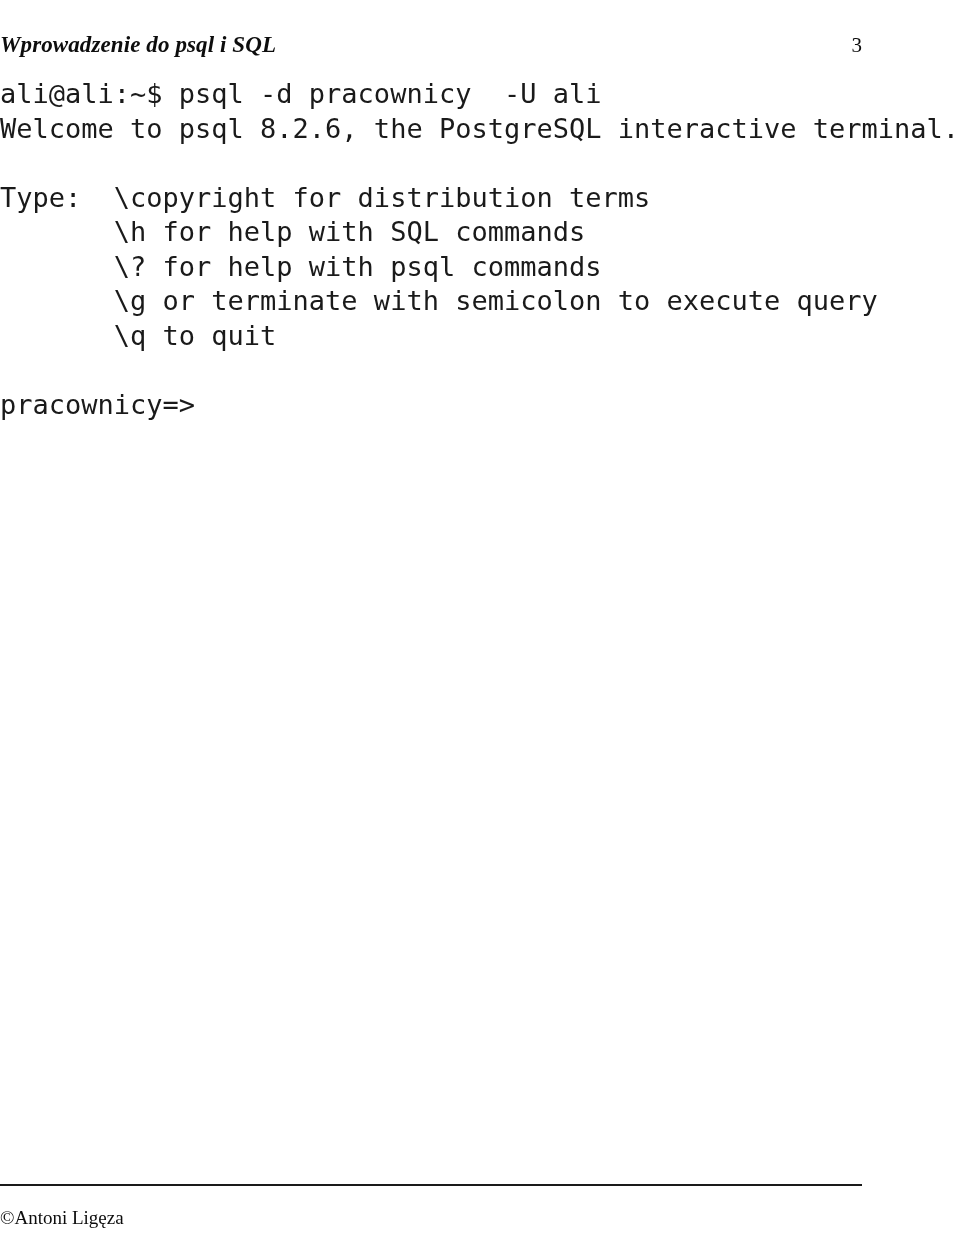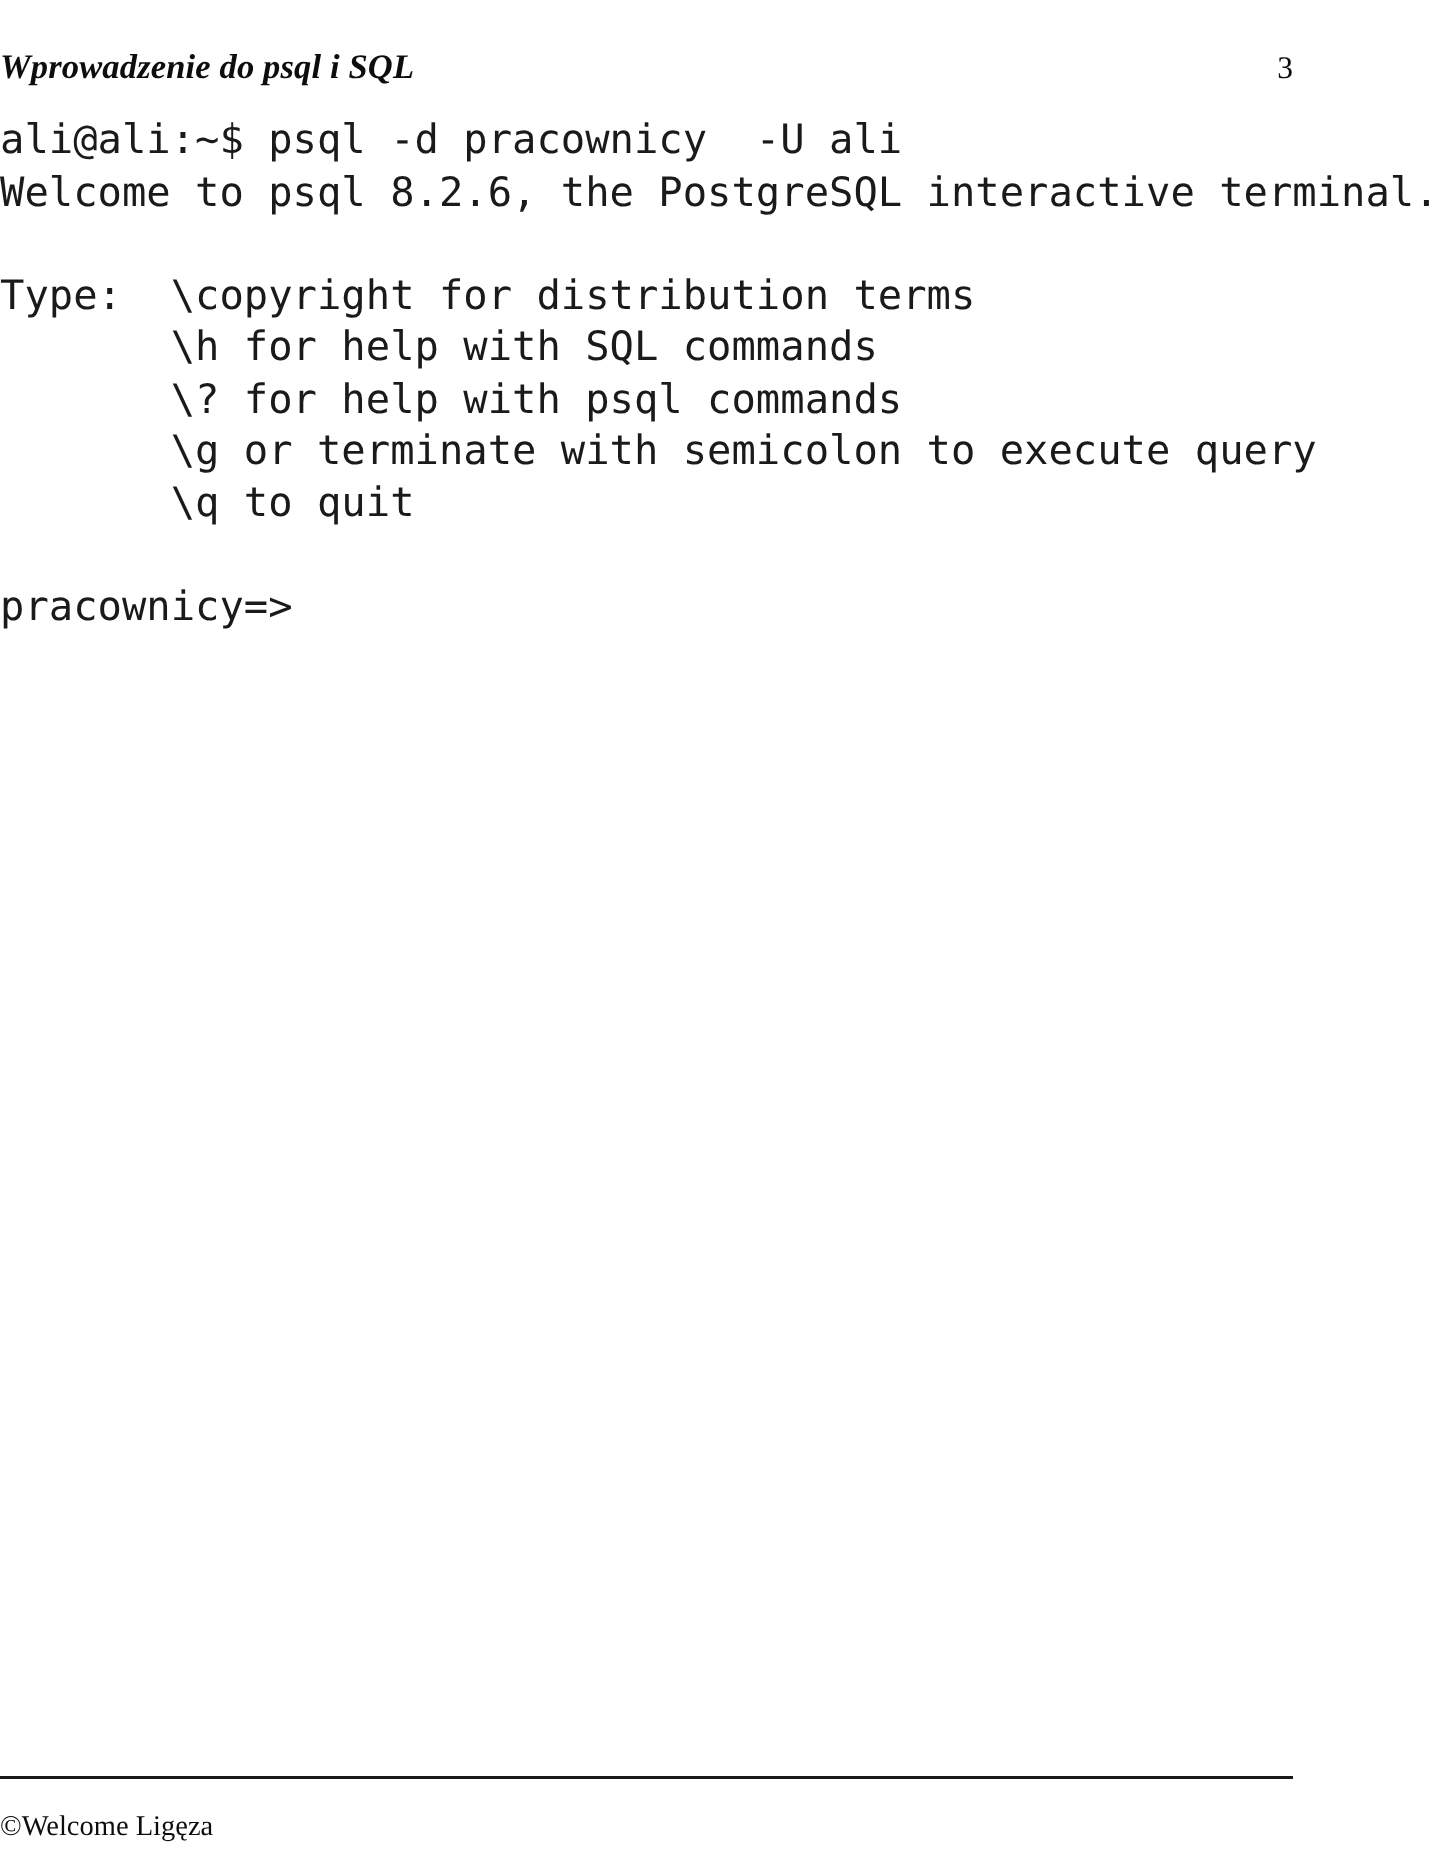--- a/index.html
+++ b/index.html
@@ -102,14 +102,14 @@
 
 <div class="page-header">
   <div class="header-title">Wprowadzenie do psql i SQL</div>
   <div class="header-pageno">3</div>
 </div>
 
 <pre class="terminal-block"><span class="term-line">ali@ali:~$ psql -d pracownicy  -U ali</span><span class="term-line">Welcome to psql 8.2.6, the PostgreSQL interactive terminal.</span><span class="term-line blank"></span><span class="term-line">Type:  \copyright for distribution terms</span><span class="term-line">       \h for help with SQL commands</span><span class="term-line">       \? for help with psql commands</span><span class="term-line">       \g or terminate with semicolon to execute query</span><span class="term-line">       \q to quit</span><span class="term-line blank"></span><span class="term-line">pracownicy=&gt;</span></pre>
 
 <div class="page-footer">
   <div class="footer-rule"></div>
-  <div class="footer-credit">©Welcome Ligęza</div>
+  <div class="footer-credit">©Antoni Ligęza</div>
 </div>
 
 </body></html>

